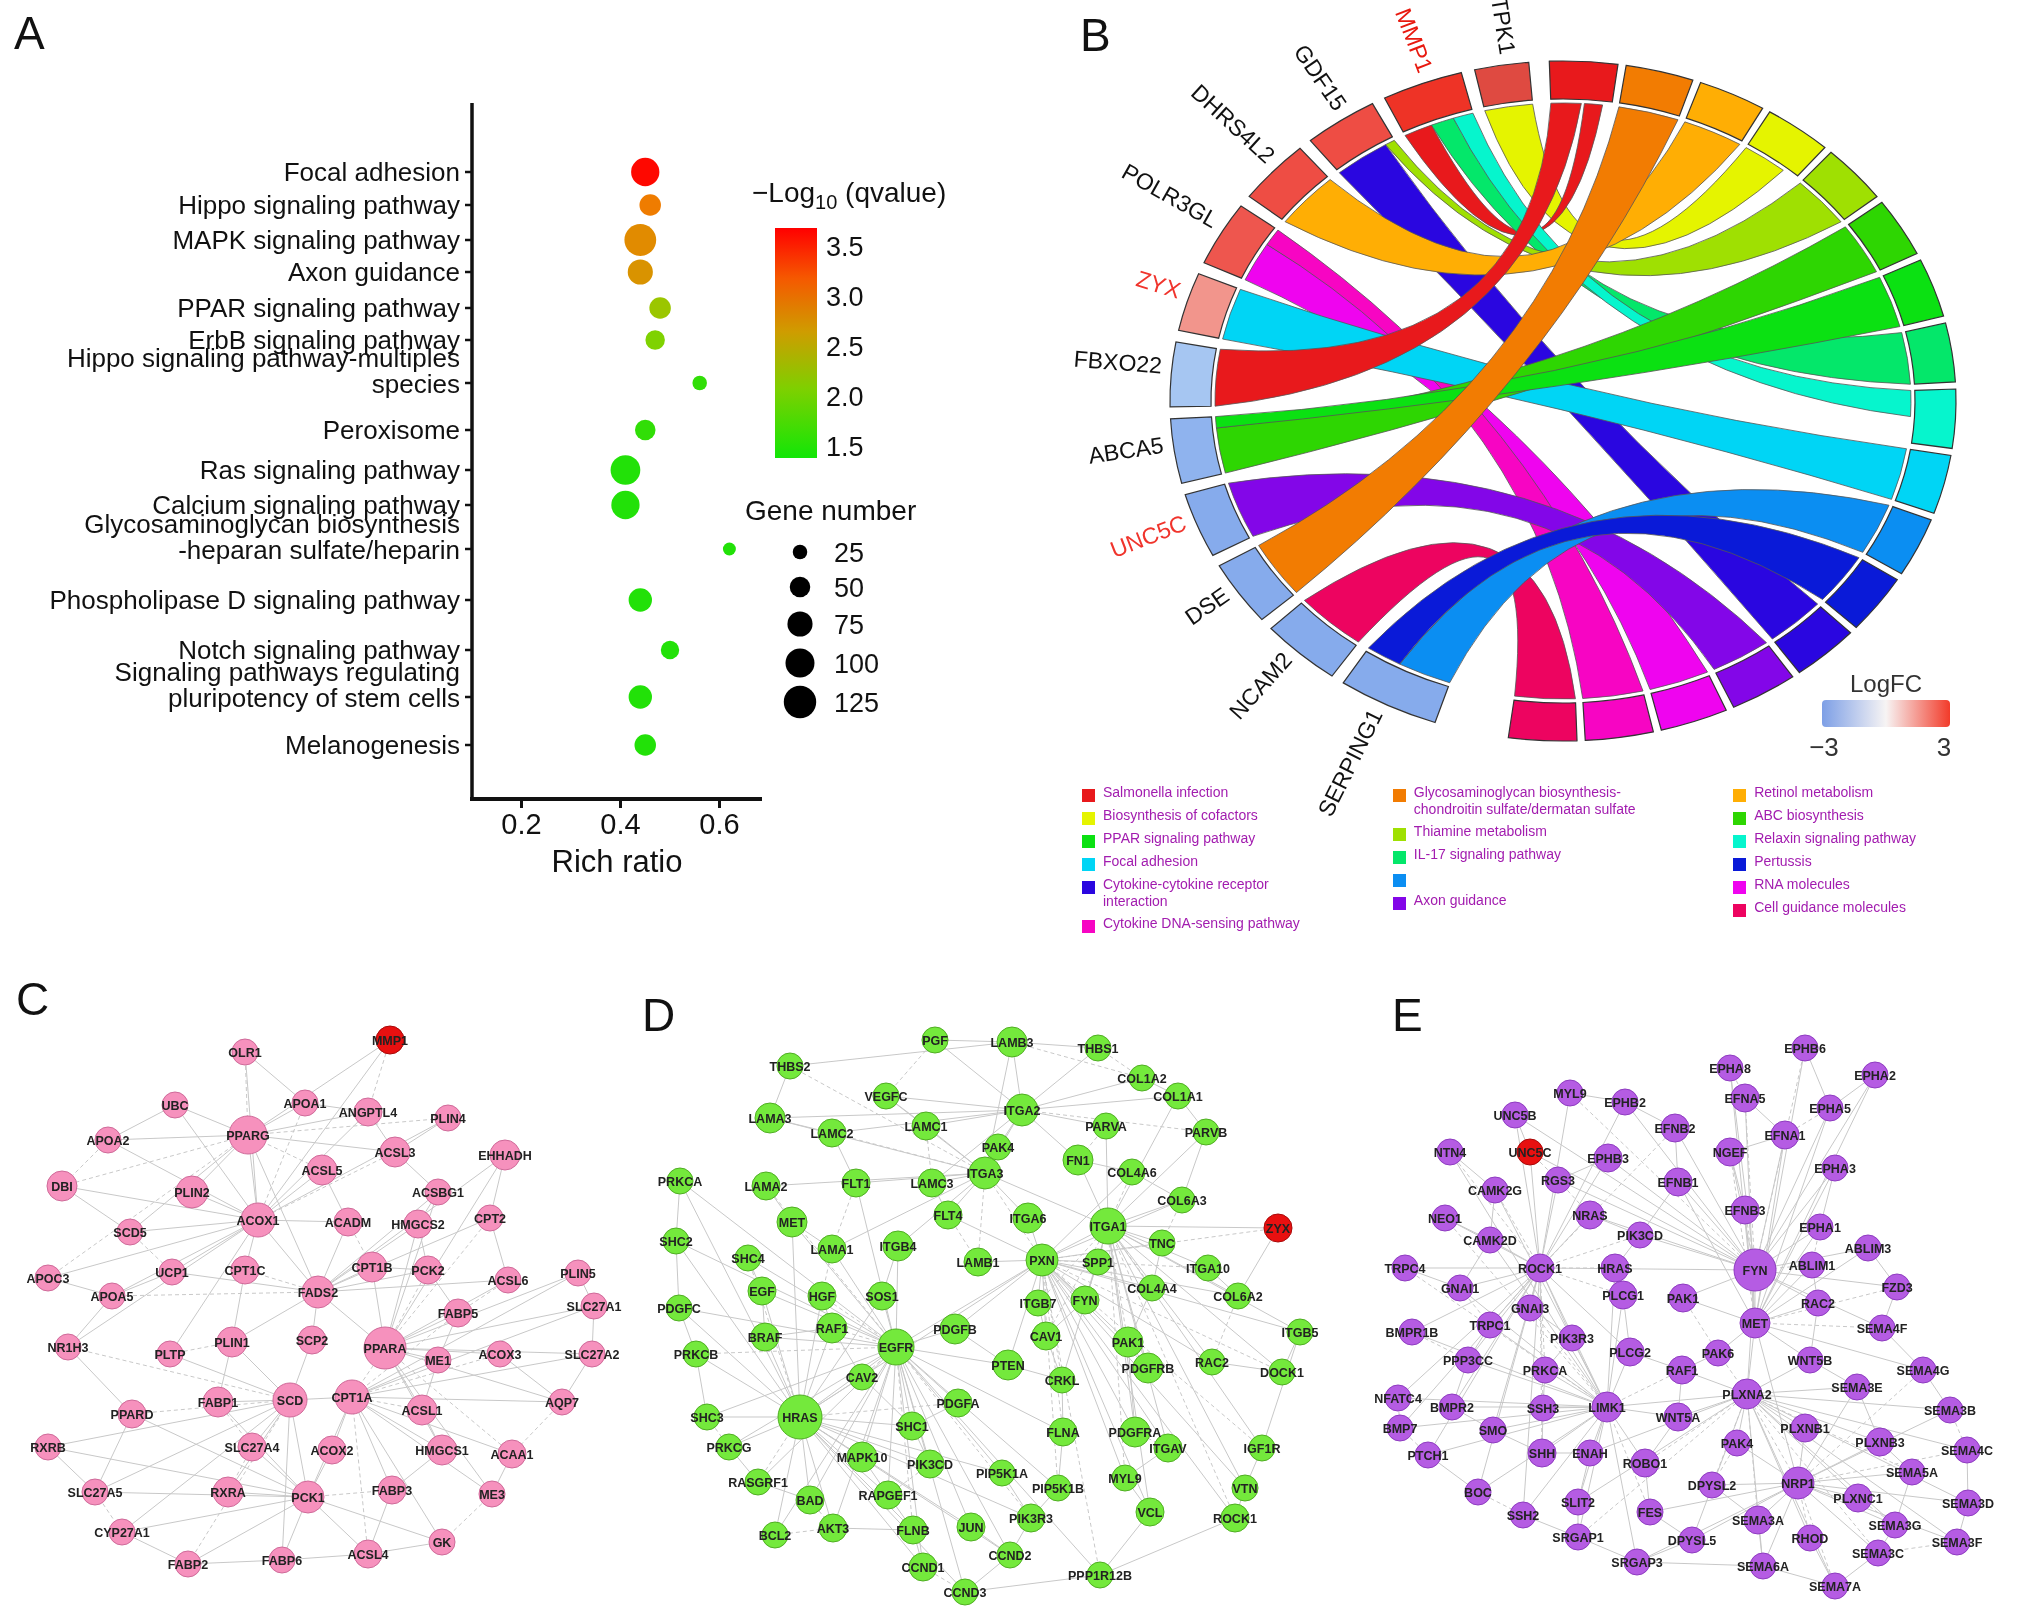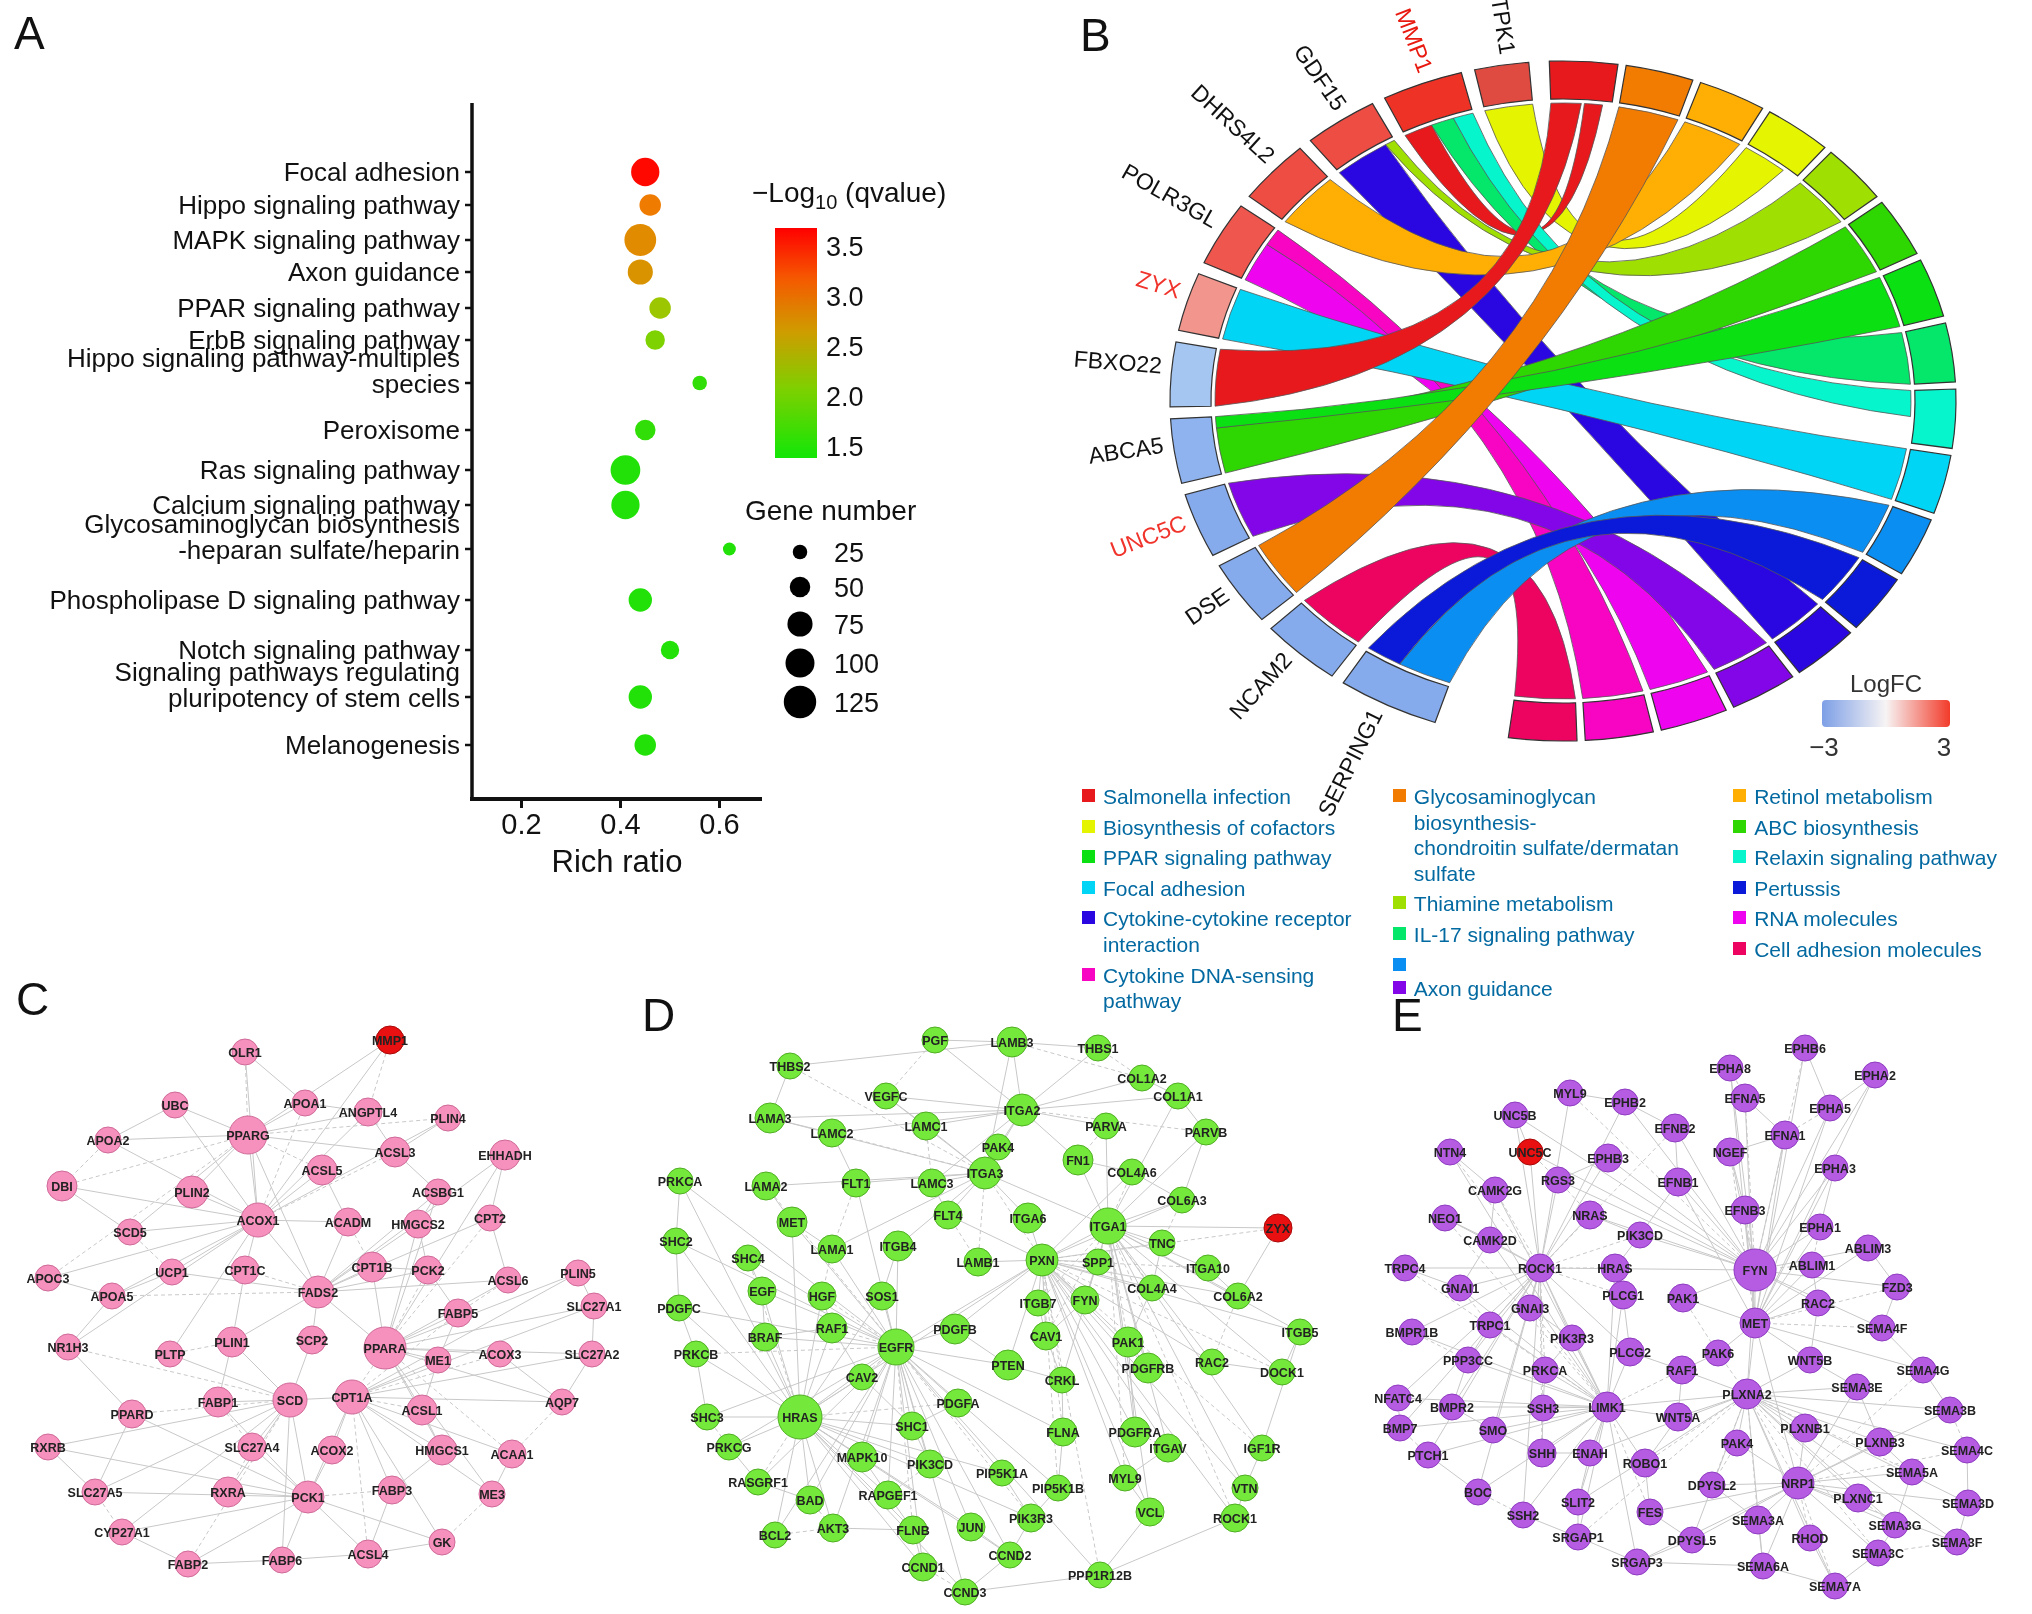--- a/index.html
+++ b/index.html
@@ -1,21 +1,21 @@
 <!DOCTYPE html>
 <html><head>
 <meta charset="utf-8">
 <style>
   html,body{margin:0;padding:0;background:#fff;}
   body{font-family:"Liberation Sans","DejaVu Sans",sans-serif;}
   .fig{position:relative;width:2032px;height:1614px;background:#fff;overflow:hidden;}
   .plabel{position:absolute;font-size:46px;color:#111;font-weight:400;pointer-events:none;}
   svg{position:absolute;overflow:visible;}
   #legendB{position:absolute;left:1082px;top:784px;width:944px;display:flex;gap:16px;
-           font-size:21px;color:#0369a1;line-height:1.22;}
+           font-size:14px;color:#a21caf;line-height:1.22;}
   .lcol{display:flex;flex-direction:column;gap:5px;}
   .litem{display:flex;align-items:flex-start;}
   .sq{width:13px;height:13px;flex:0 0 13px;margin:5px 8px 0 0;display:inline-block;}
   .llbl{white-space:pre-line;}
 </style>
 </head>
 <body>
 
 <div class="fig">
   <div class="plabel" style="left:14px;top:6px">A</div>
@@ -247,21 +247,21 @@
         <div class="litem">
           <span class="sq" style="background: rgb(10, 26, 216);"></span>
           <span class="llbl">Pertussis</span>
         </div>
         <div class="litem">
           <span class="sq" style="background: rgb(239, 4, 239);"></span>
           <span class="llbl">RNA molecules</span>
         </div>
         <div class="litem">
           <span class="sq" style="background: rgb(237, 4, 96);"></span>
-          <span class="llbl">Cell adhesion molecules</span>
+          <span class="llbl">Cell guidance molecules</span>
         </div>
       </div>
     </div>
 
   <svg id="panelC" style="left:15px;top:985px" width="665" height="629" viewBox="15 985 665 629">
       <g stroke="#ababab" stroke-width="1" opacity="0.65">
         <line x1="245" y1="1052" x2="248" y2="1135" stroke-dasharray="4 3"></line>
         <line x1="245" y1="1052" x2="258" y2="1220"></line>
         <line x1="245" y1="1052" x2="305" y2="1103"></line>
         <line x1="390" y1="1040" x2="248" y2="1135"></line>

